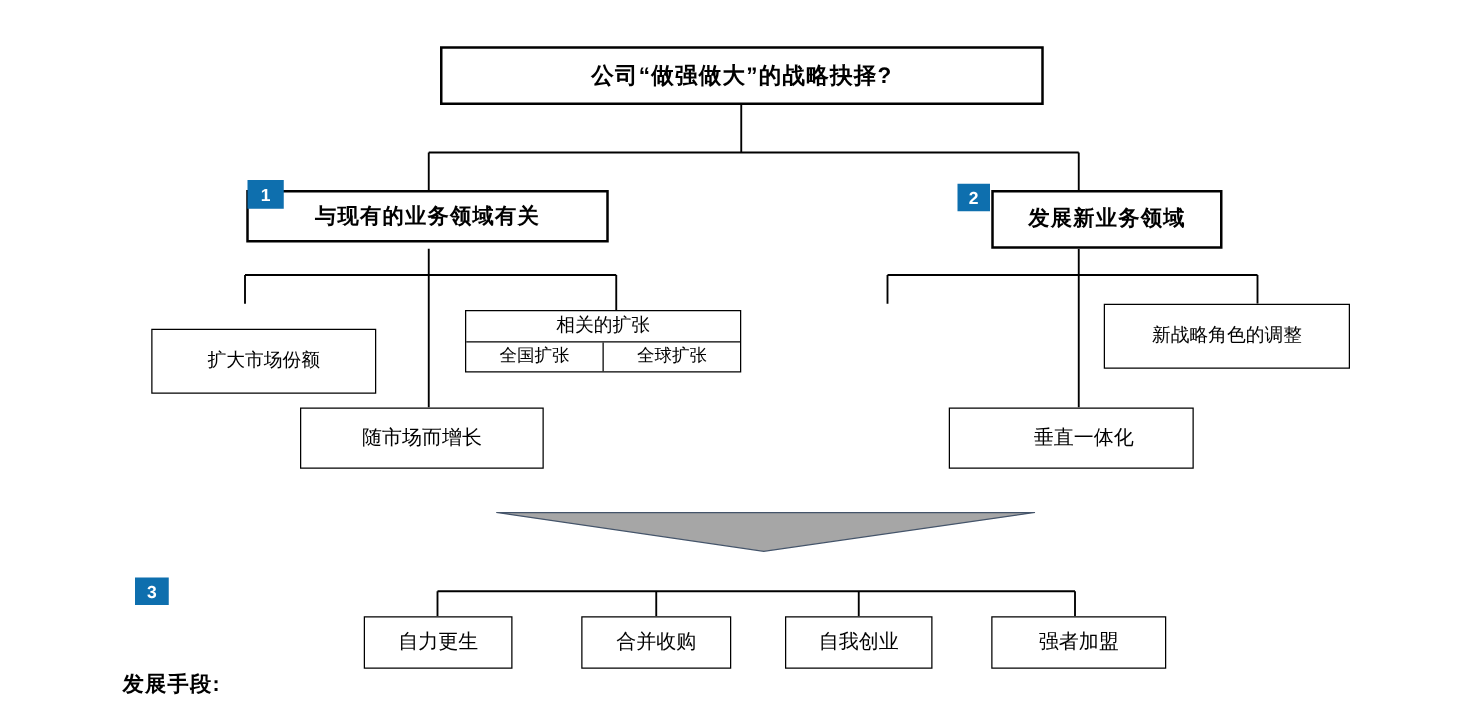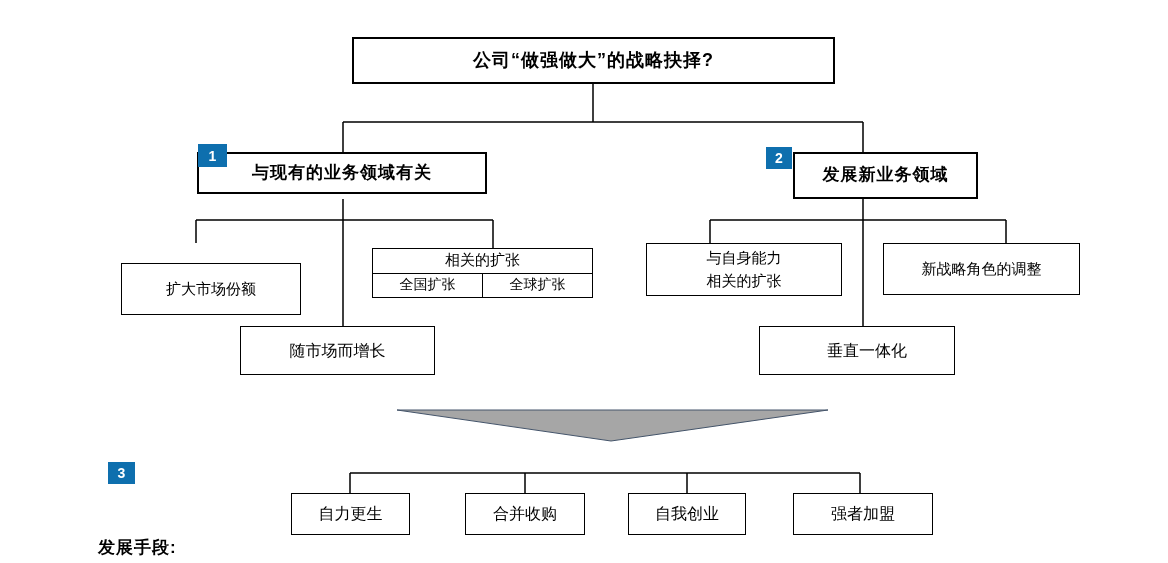--- a/index.html
+++ b/index.html
@@ -100,26 +100,20 @@
     <div class="cells">
       <div class="cell">全国扩张</div>
       <div class="cell">全球扩张</div>
     </div>
   </div>
 
   <div class="box mid-box" style="left:240px;top:326px;width:195px;height:49px;">
     <span>随市场而增长</span>
   </div>
 
-  <div class="box two-line" style="left:646px;top:243px;width:196px;height:53px;">
-    <div>
-      <div>与自身能力</div>
-      <div>相关的扩张</div>
-    </div>
-  </div>
 
   <div class="box" style="left:883px;top:243px;width:197px;height:52px;">
     <span>新战略角色的调整</span>
   </div>
 
   <div class="box mid-box" style="left:759px;top:326px;width:196px;height:49px;padding-left:20px;">
     <span>垂直一体化</span>
   </div>
 
   <div class="num-badge" style="left:108px;top:462px;width:27px;height:22px;">

